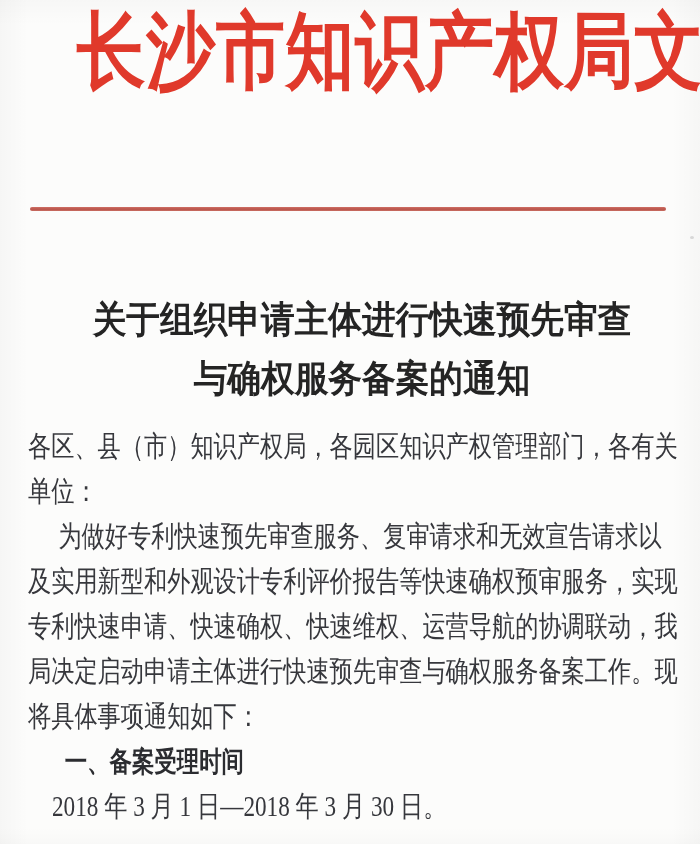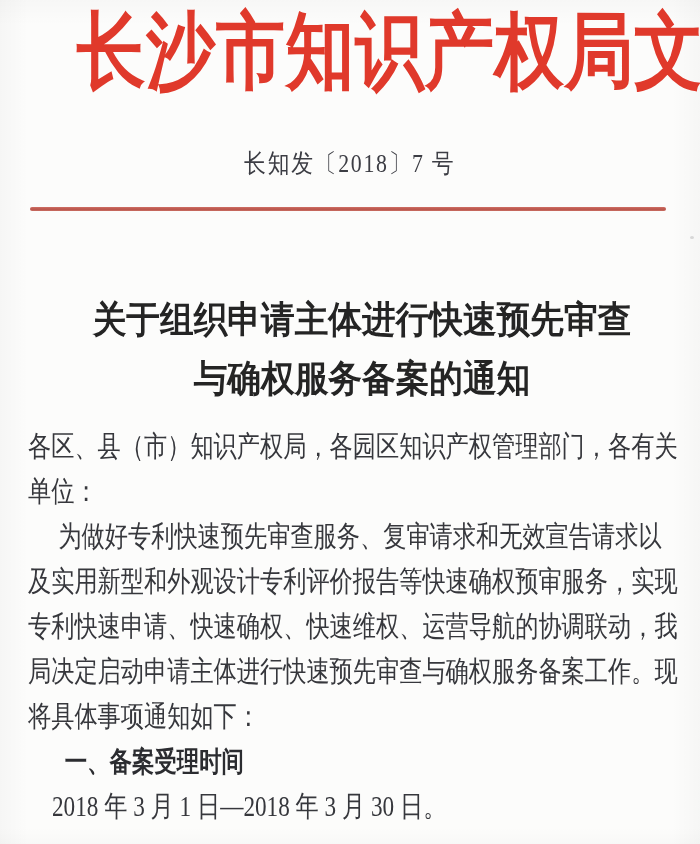--- a/index.html
+++ b/index.html
@@ -92,23 +92,20 @@
 </style>
 </head>
 <body>
 
 <div class="page">
 
   <div class="org-title">
     <span class="squeeze">长沙市知识产权局文件</span>
   </div>
 
-  <div class="doc-number">
-    <span class="squeeze">长知发〔2018〕7 号</span>
-  </div>
 
   <div class="red-rule"></div>
   <div class="speck"></div>
 
   <div class="notice-title">
     <div class="line"><span class="squeeze">关于组织申请主体进行快速预先审查</span></div>
     <div class="line"><span class="squeeze">与确权服务备案的通知</span></div>
   </div>
 
   <div class="body-text">

